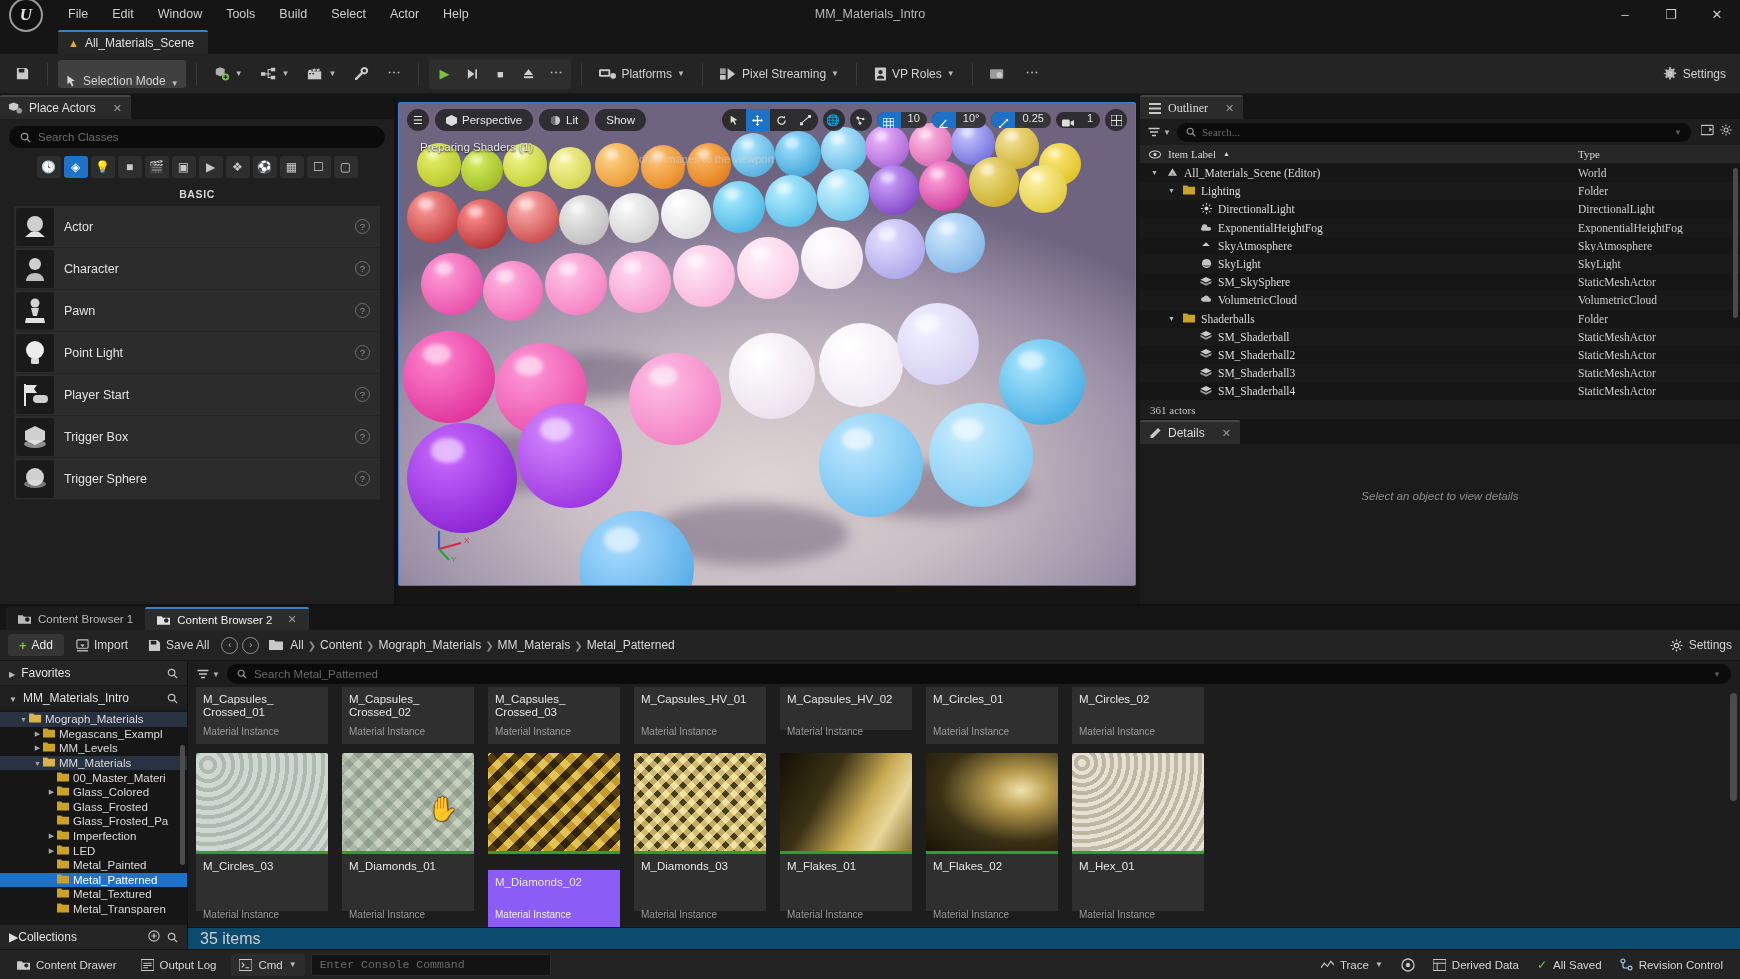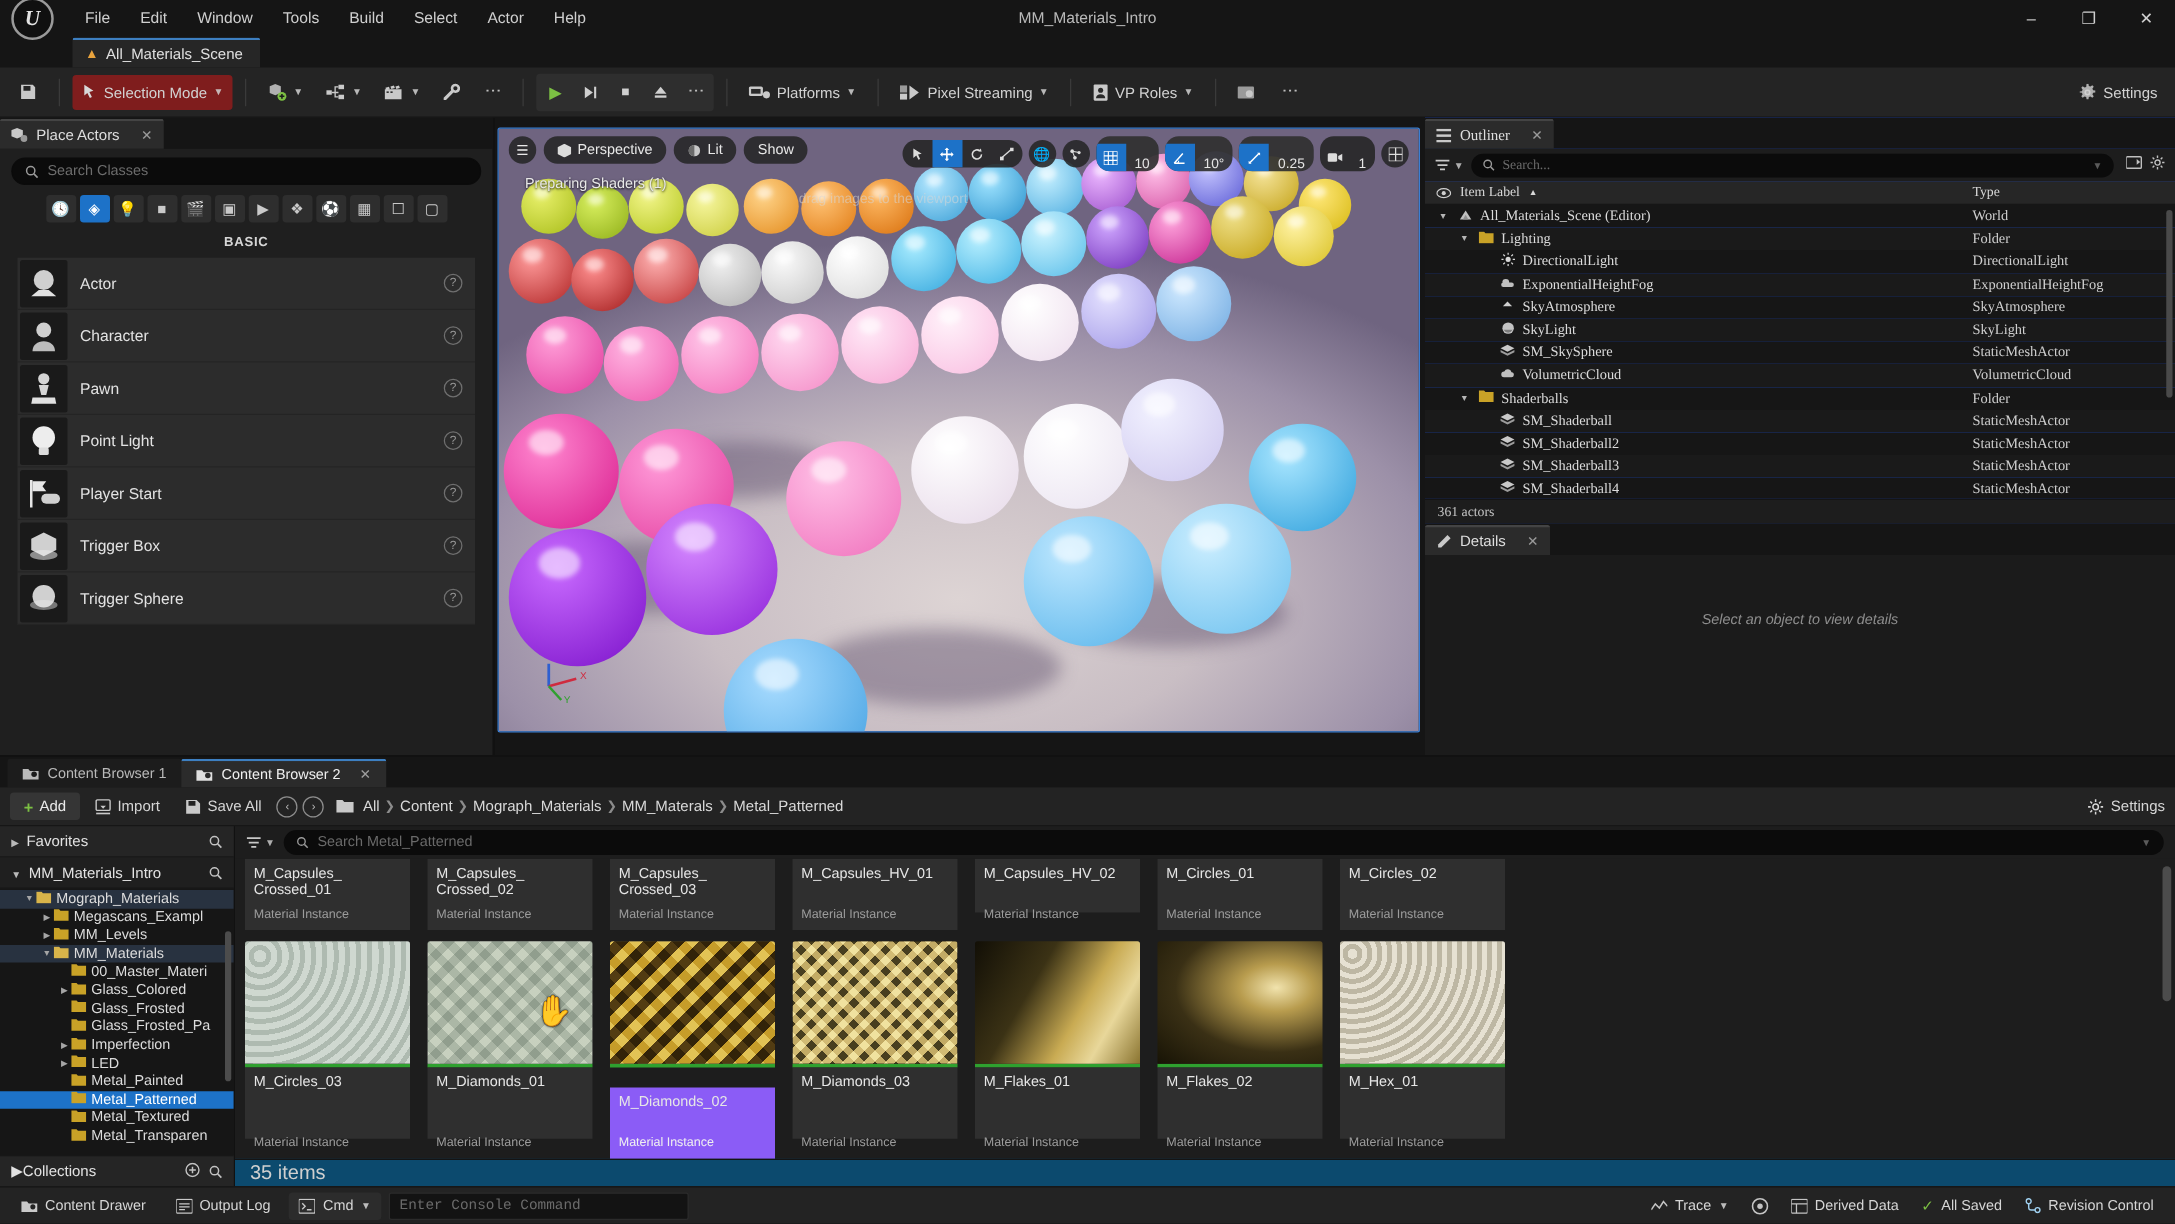--- a/index.html
+++ b/index.html
@@ -30,21 +30,21 @@
   .leveltabrow { height:26px; background:#151515; display:flex; align-items:flex-end; padding-left:58px; flex:0 0 26px; }
   .leveltab {
     height:24px; background:#262626; border-top:2px solid #3d7fc1; display:flex; align-items:center;
     gap:6px; padding:0 14px 0 10px; font-size:12px; color:#e0e0e0; border-radius:2px 2px 0 0;
   }
   .lvl-ico { color:#e8a33d; font-size:11px; }
 
   
   .maintoolbar { height:40px; background:#242424; display:flex; align-items:center; padding:0 8px; gap:4px; flex:0 0 40px; border-bottom:1px solid #1a1a1a; }
   .tb-btn { height:28px; min-width:28px; display:flex; align-items:center; justify-content:center; gap:5px; border-radius:3px; padding:0 7px; font-size:12px; color:#d2d2d2; background:transparent; border:none; }
-  .tb-dark { background:#7f1d1d; }
+  .tb-dark { background:#404040;align-items:flex-end; }
   .tb-sep { width:1px; height:22px; background:#3a3a3a; margin:0 6px; }
   .tb-group { display:flex; align-items:center; background:#2e2e2e; border-radius:3px; padding:1px; }
   .caret { font-size:8px; opacity:.85; }
   .play-ico { color:#7cc043; font-size:13px; }
   .kebab { letter-spacing:0px; font-size:13px; line-height:10px; color:#bdbdbd; writing-mode:vertical-rl; height:16px;}
   .settings-right { margin-left:auto; display:flex; align-items:center; gap:6px; padding-right:6px; font-size:12px; color:#d2d2d2; }
 
   
   .bodyrow { flex:1 1 auto; display:flex; min-height:0; background:#151515; }
 
@@ -75,21 +75,21 @@
   .ball { position:absolute; border-radius:50%; }
   .ball::after { content:""; position:absolute; left:22%; top:14%; width:30%; height:22%; border-radius:50%; background:rgba(255,255,255,.55); filter:blur(2px); }
   .shadow { position:absolute; border-radius:50%; background:rgba(70,55,90,.38); filter:blur(7px); }
   .vp-toolbar { position:absolute; top:6px; left:8px; display:flex; align-items:center; gap:6px; z-index:6; }
   .vp-pill { height:22px; border-radius:11px; background:rgba(38,38,38,.88); display:flex; align-items:center; gap:5px; padding:0 11px; font-size:11.5px; color:#e8e8e8; }
   .vp-round { width:22px; height:22px; border-radius:50%; background:rgba(38,38,38,.88); display:flex; align-items:center; justify-content:center; font-size:11px; color:#e8e8e8; }
   .vp-toolbar-r { position:absolute; top:6px; right:8px; display:flex; align-items:center; gap:5px; z-index:6; }
   .vgrp { display:flex; align-items:center; background:rgba(38,38,38,.9); border-radius:11px; height:22px; overflow:hidden; }
   .vgrp .vb { width:24px; height:22px; display:flex; align-items:center; justify-content:center; font-size:11px; color:#dcdcdc; }
   .vgrp .vb.on { background:#1d72c8; color:#fff; }
-  .vcombo { display:flex; align-items:flex-end; height:28px; border-radius:11px; overflow:hidden; background:rgba(48,48,48,.92); }
+  .vcombo { display:flex; align-items:flex-start; height:16px; border-radius:11px; overflow:hidden; background:rgba(48,48,48,.92); }
   .vcombo .ic { width:24px; height:22px; background:#1d72c8; color:#fff; display:flex; align-items:center; justify-content:center; font-size:11px; }
   .vcombo .vl { padding:0 7px; font-size:11px; color:#e4e4e4; }
   .vp-shadertext { position:absolute; top:38px; left:21px; font-size:11.5px; color:#e9e9e9; text-shadow:0 1px 2px #000; z-index:5;}
   .vp-shadertext2 { position:absolute; top:50px; left:240px; font-size:11px; color:#d7d7d7; opacity:.55; z-index:5;}
   .axis { position:absolute; left:34px; bottom:22px; width:54px; height:46px; z-index:5; }
 
   
   .rightcol { width:600px; flex:0 0 600px; display:flex; flex-direction:column; background:#1b1b1b; }
   .outliner { flex:0 0 auto; display:flex; flex-direction:column; background:#1d4ed8;font-family:Liberation Serif, serif; }
   .ol-search { height:26px; display:flex; align-items:center; gap:6px; padding:0 8px; background:#1d1d1d; }

